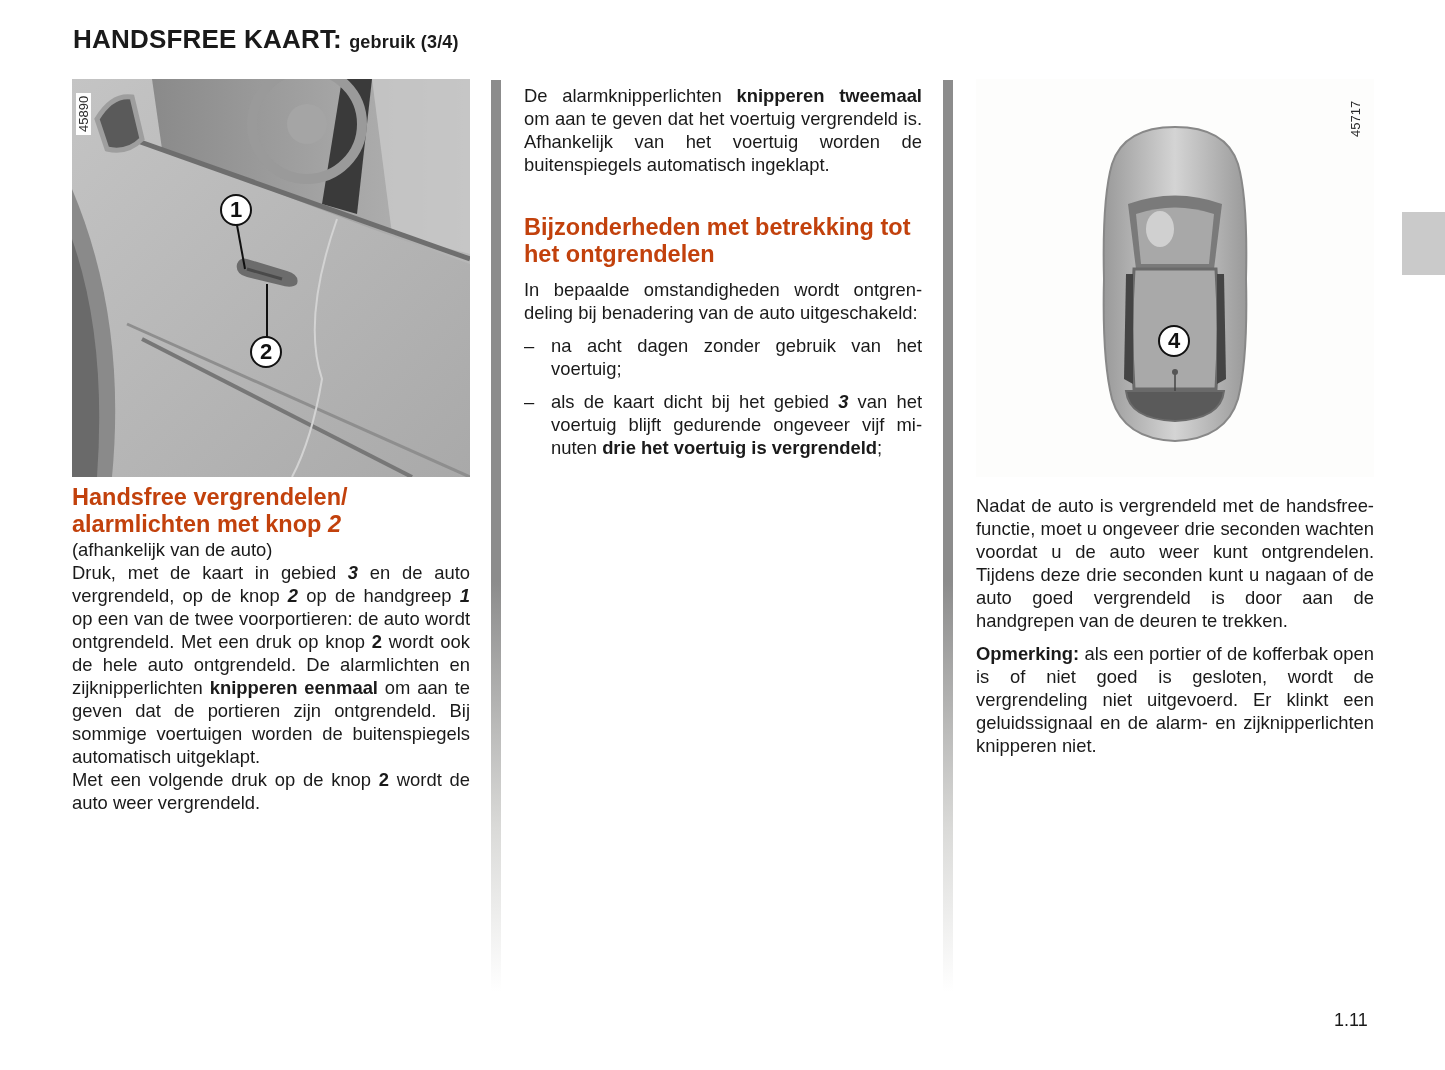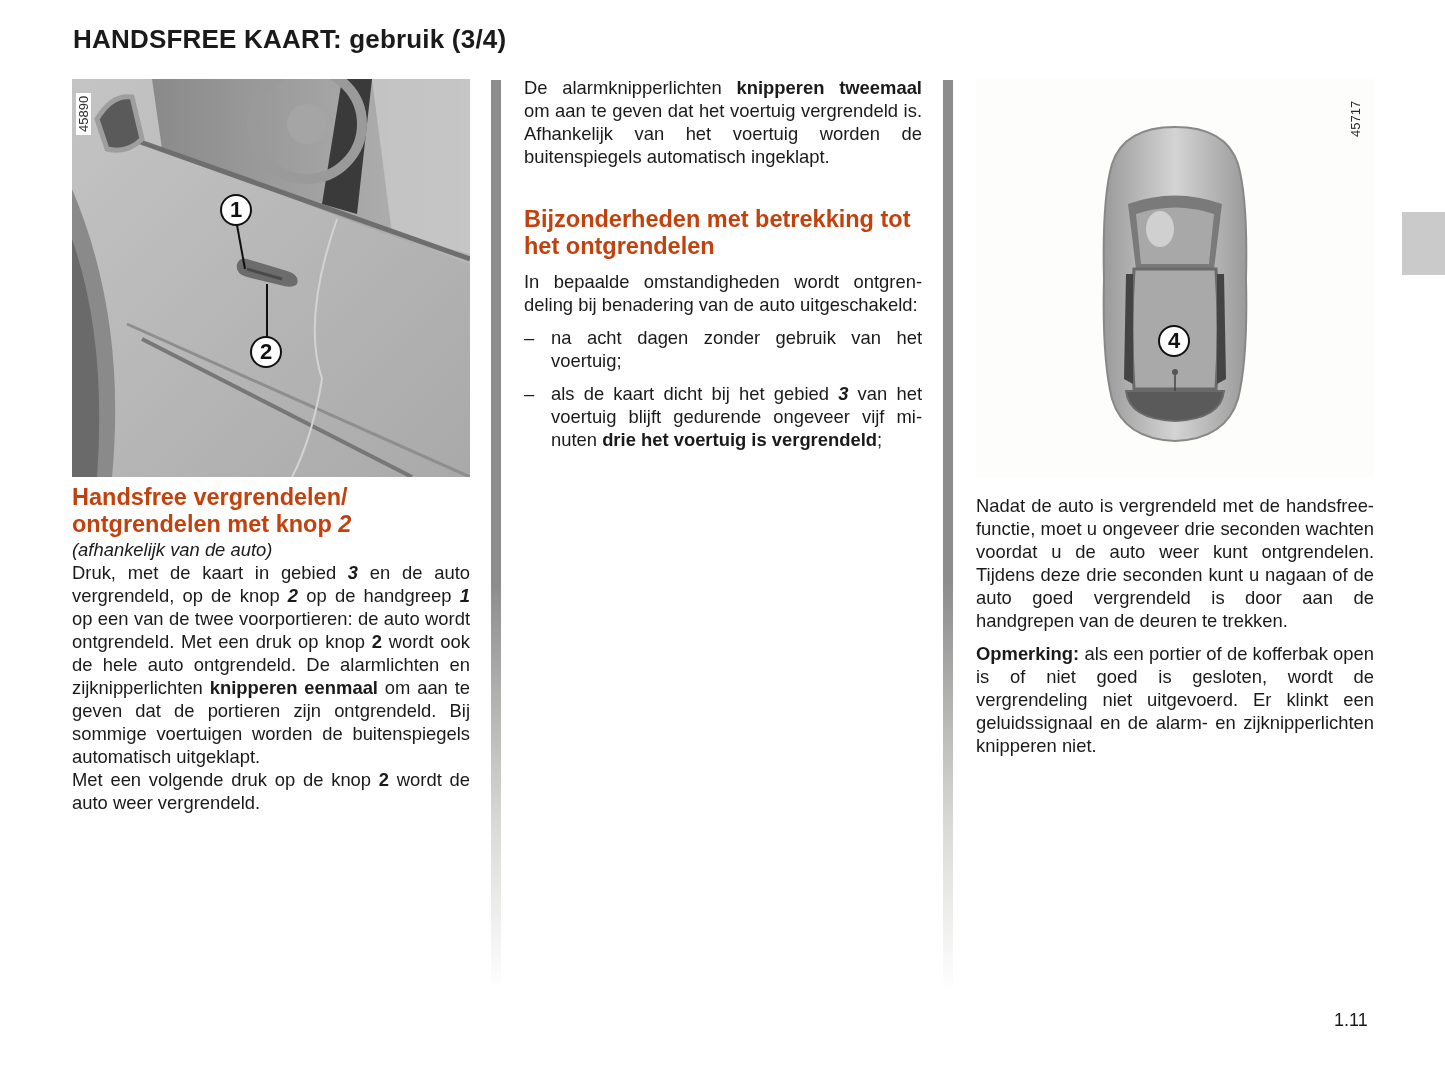--- a/index.html
+++ b/index.html
@@ -1,36 +1,36 @@
 <!DOCTYPE html>
 <html><head>
 <meta charset="utf-8">
 <style>
   html, body { margin: 0; padding: 0; background: #ffffff; }
   body { width: 1445px; height: 1070px; position: relative; overflow: hidden;
          font-family: "Liberation Sans", sans-serif; color: #1a1a1a; }
   .page-title { position: absolute; left: 73px; top: 24px; font-size: 25px; font-weight: bold; letter-spacing: 0.2px; white-space: nowrap; }
   .page-title .main { font-size: 26px; }
-  .page-title .sub { font-size: 26px; }
+  .page-title .sub { font-size: 18px; }
 
   .divider { position: absolute; top: 80px; width: 10px; height: 912px;
              background: linear-gradient(to bottom, #8c8c8c 0%, #8c8c8c 55%, #dadad8 82%, #ffffff 100%); }
   .div-left { left: 491px; }
   .div-right { left: 943px; }
 
   .side-tab { position: absolute; left: 1402px; top: 212px; width: 43px; height: 63px; background: #cacaca; }
 
   .col { position: absolute; width: 398px; font-size: 18.4px; line-height: 23px; }
   .col p { margin: 0; text-align: justify; hyphens: manual; }
   .col1 { left: 72px; top: 484px; }
-  .col2 { left: 524px; top: 76px; }
+  .col2 { left: 524px; top: 84px; }
   .col3 { left: 976px; top: 484px; }
 
   h2 { margin: 0; font-size: 23.5px; line-height: 27px; font-weight: bold; color: #c2410c; }
-  .h2sub { font-size: 18.4px; line-height: 23px; margin: 0 0 10px 0; font-style: italic; }
+  .h2sub { font-size: 18.4px; line-height: 23px; margin: 0 0 10px 0; }
   .gap { height: 10px; }
   .gap-l { height: 38px; }
 
   ul.dash { list-style: none; margin: 0; padding: 0; }
   ul.dash li { position: relative; padding-left: 27px; margin-bottom: 10px; text-align: justify; }
   ul.dash li::before { content: "–"; position: absolute; left: 0; top: 0; }
 
   b, .bi { font-weight: bold; }
   .bi { font-style: italic; }
 
@@ -127,21 +127,21 @@
 
     <path d="M150,312 L248,312 Q245,340 199,342 Q153,340 150,312 Z" fill="#5a5a5a" stroke="#6a6a6a" stroke-width="2"></path>
     <line x1="199" y1="295" x2="199" y2="312" stroke="#444" stroke-width="1.5"></line>
     <circle cx="199" cy="293" r="3" fill="#555"></circle>
   </svg>
   <span class="fig-id">45717</span>
   <div class="callout" style="left:182px; top:246px;">4</div>
 </div>
 
 <div class="col col1">
-  <h2><span>Handsfree vergrendelen/ ontgrendelen met knop </span><span class="bi">2</span></h2>
+  <h2><span>Handsfree vergrendelen/ alarmlichten met knop </span><span class="bi">2</span></h2>
   <p class="h2sub">(afhankelijk van de auto)</p>
   <p><span>Druk, met de kaart in gebied </span><span class="bi">3</span><span> en de auto vergrendeld, op de knop </span><span class="bi">2</span><span> op de hand­greep </span><span class="bi">1</span><span> op een van de twee voorportieren: de auto wordt ontgrendeld. Met een druk op knop </span><b>2</b><span> wordt ook de hele auto ontgrendeld. De alarmlichten en zijknipperlichten </span><b>knippe­ren eenmaal</b><span> om aan te geven dat de por­tieren zijn ontgrendeld. Bij sommige voertui­gen worden de buitenspiegels automatisch uitgeklapt.</span></p>
   <p><span>Met een volgende druk op de knop </span><b>2</b><span> wordt de auto weer vergrendeld.</span></p>
 </div>
 
 <div class="col col2">
   <p><span>De alarmknipperlichten </span><b>knipperen twee­maal</b><span> om aan te geven dat het voertuig ver­grendeld is. Afhankelijk van het voertuig worden de buitenspiegels automatisch in­geklapt.</span></p>
   <div class="gap-l"></div>
   <h2>Bijzonderheden met betrekking tot het ontgrendelen</h2>
   <div class="gap"></div>

